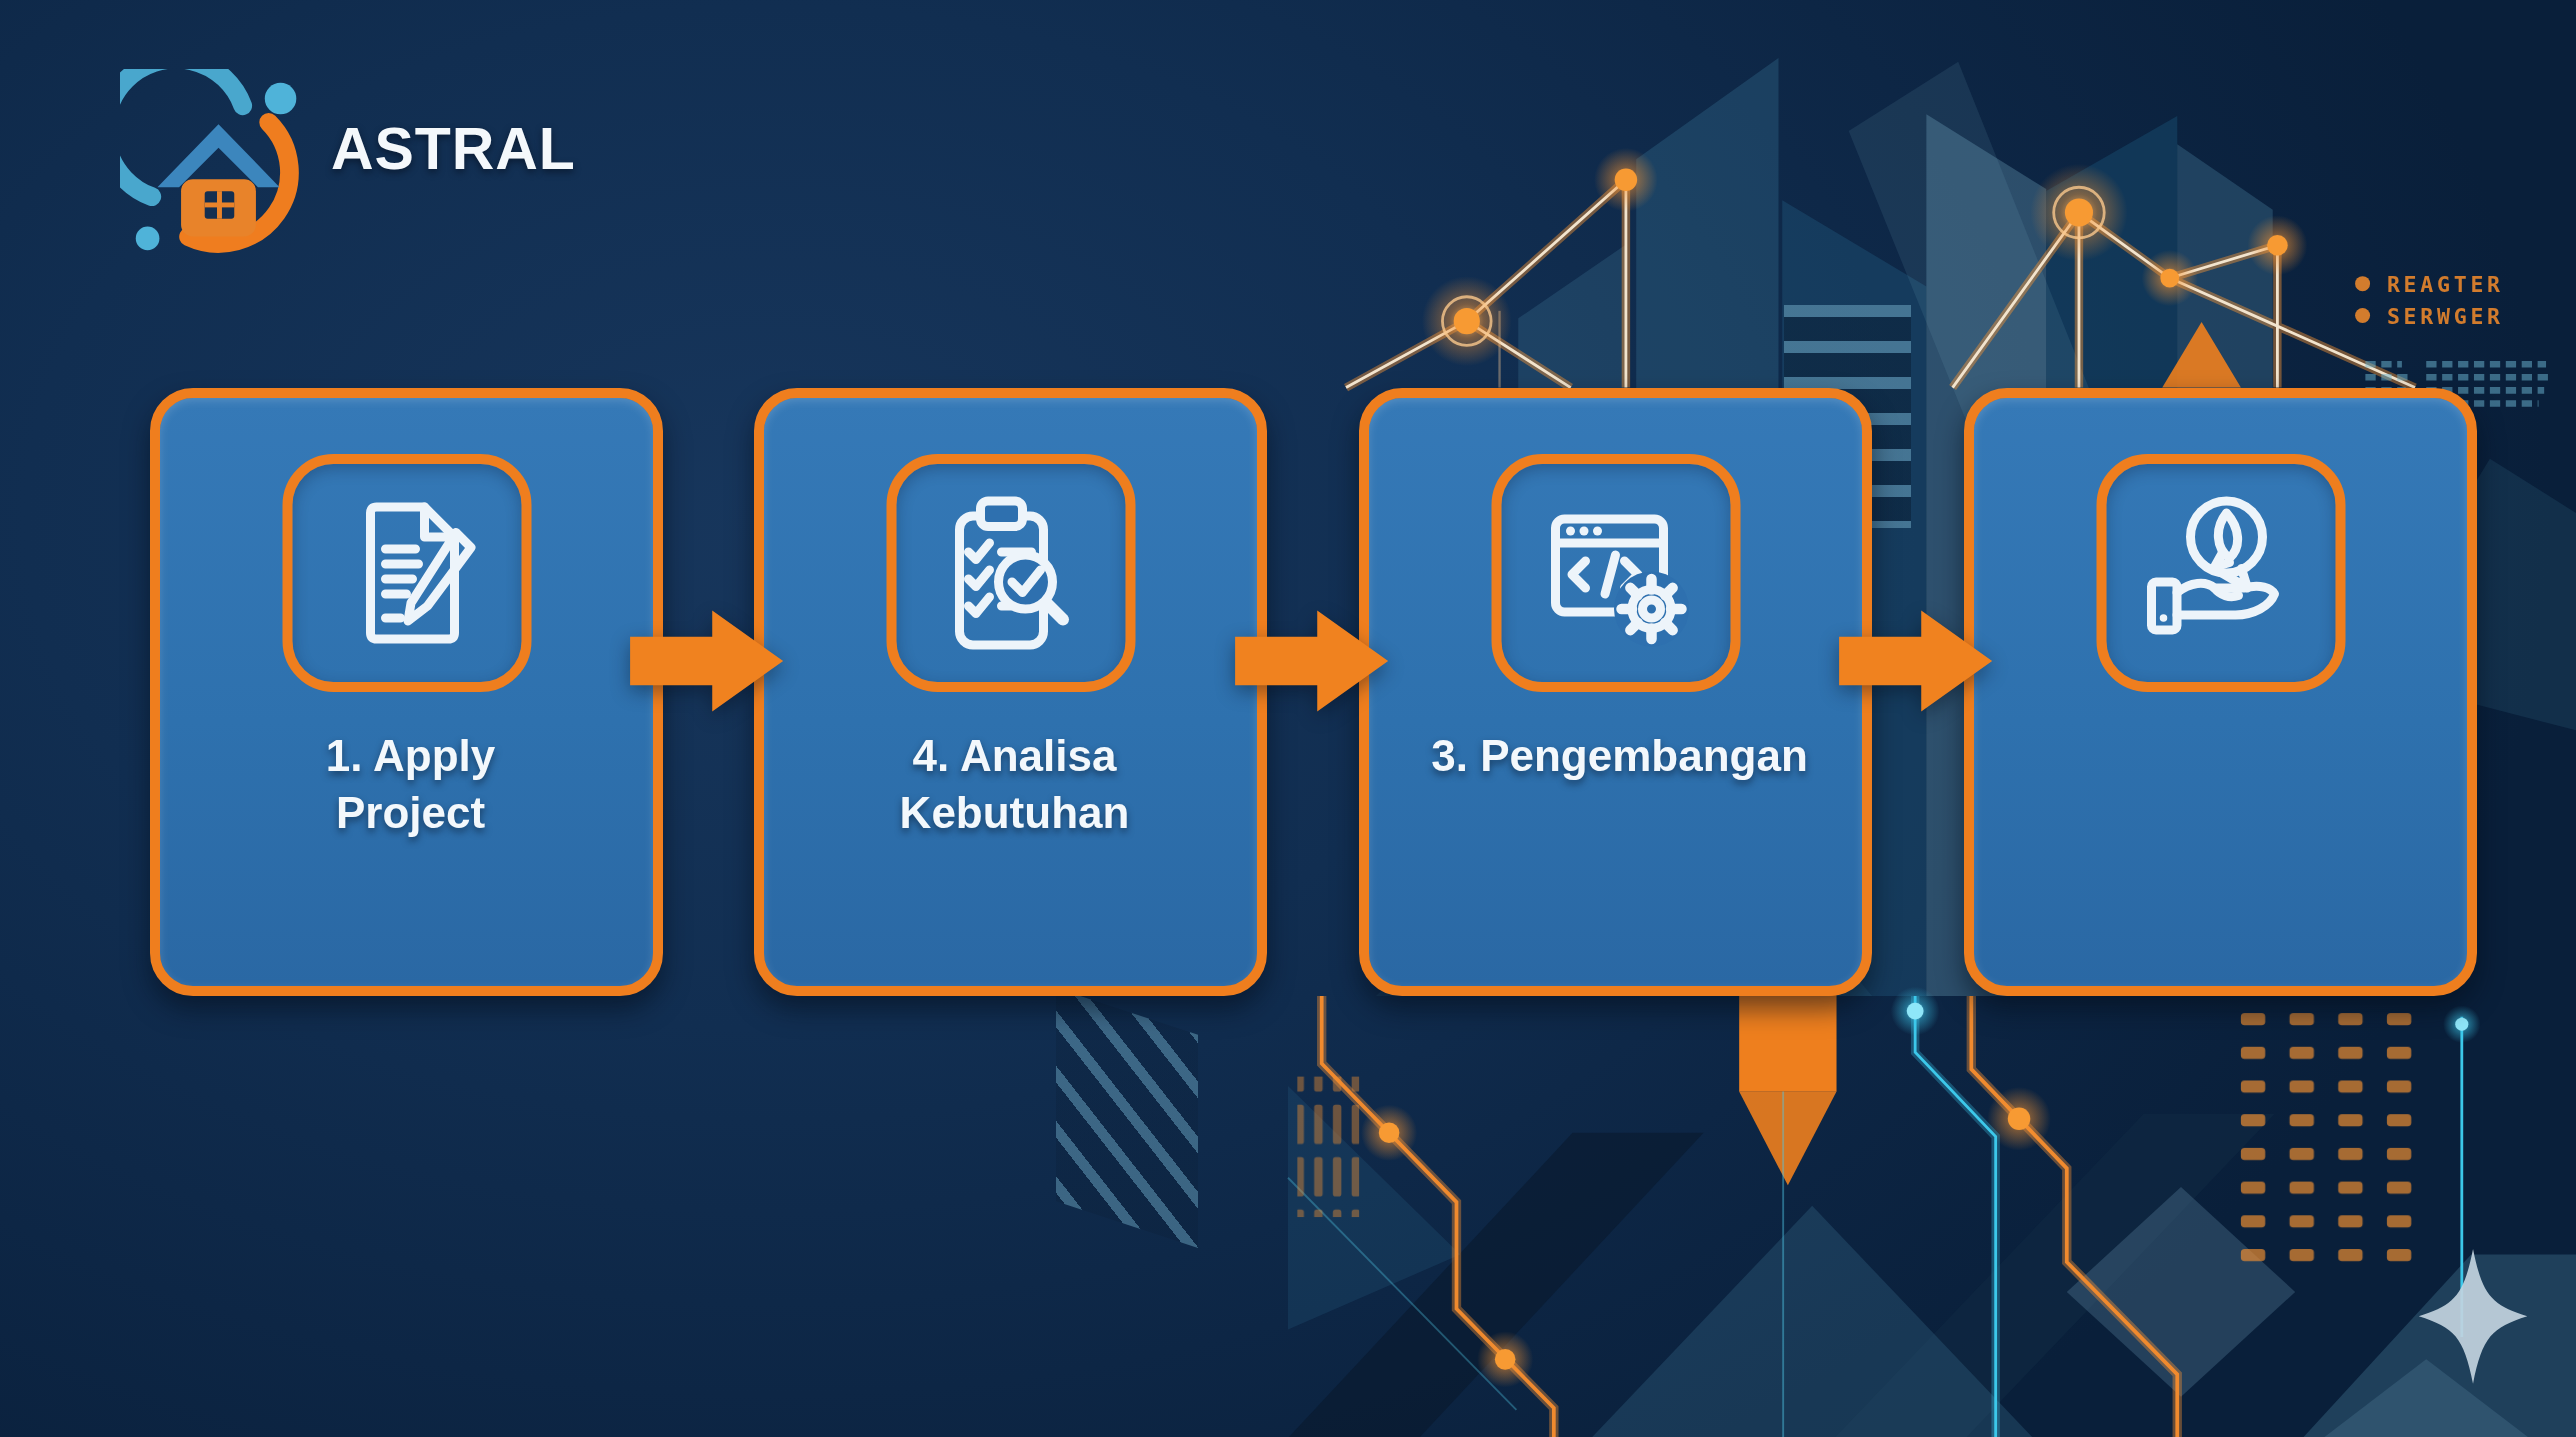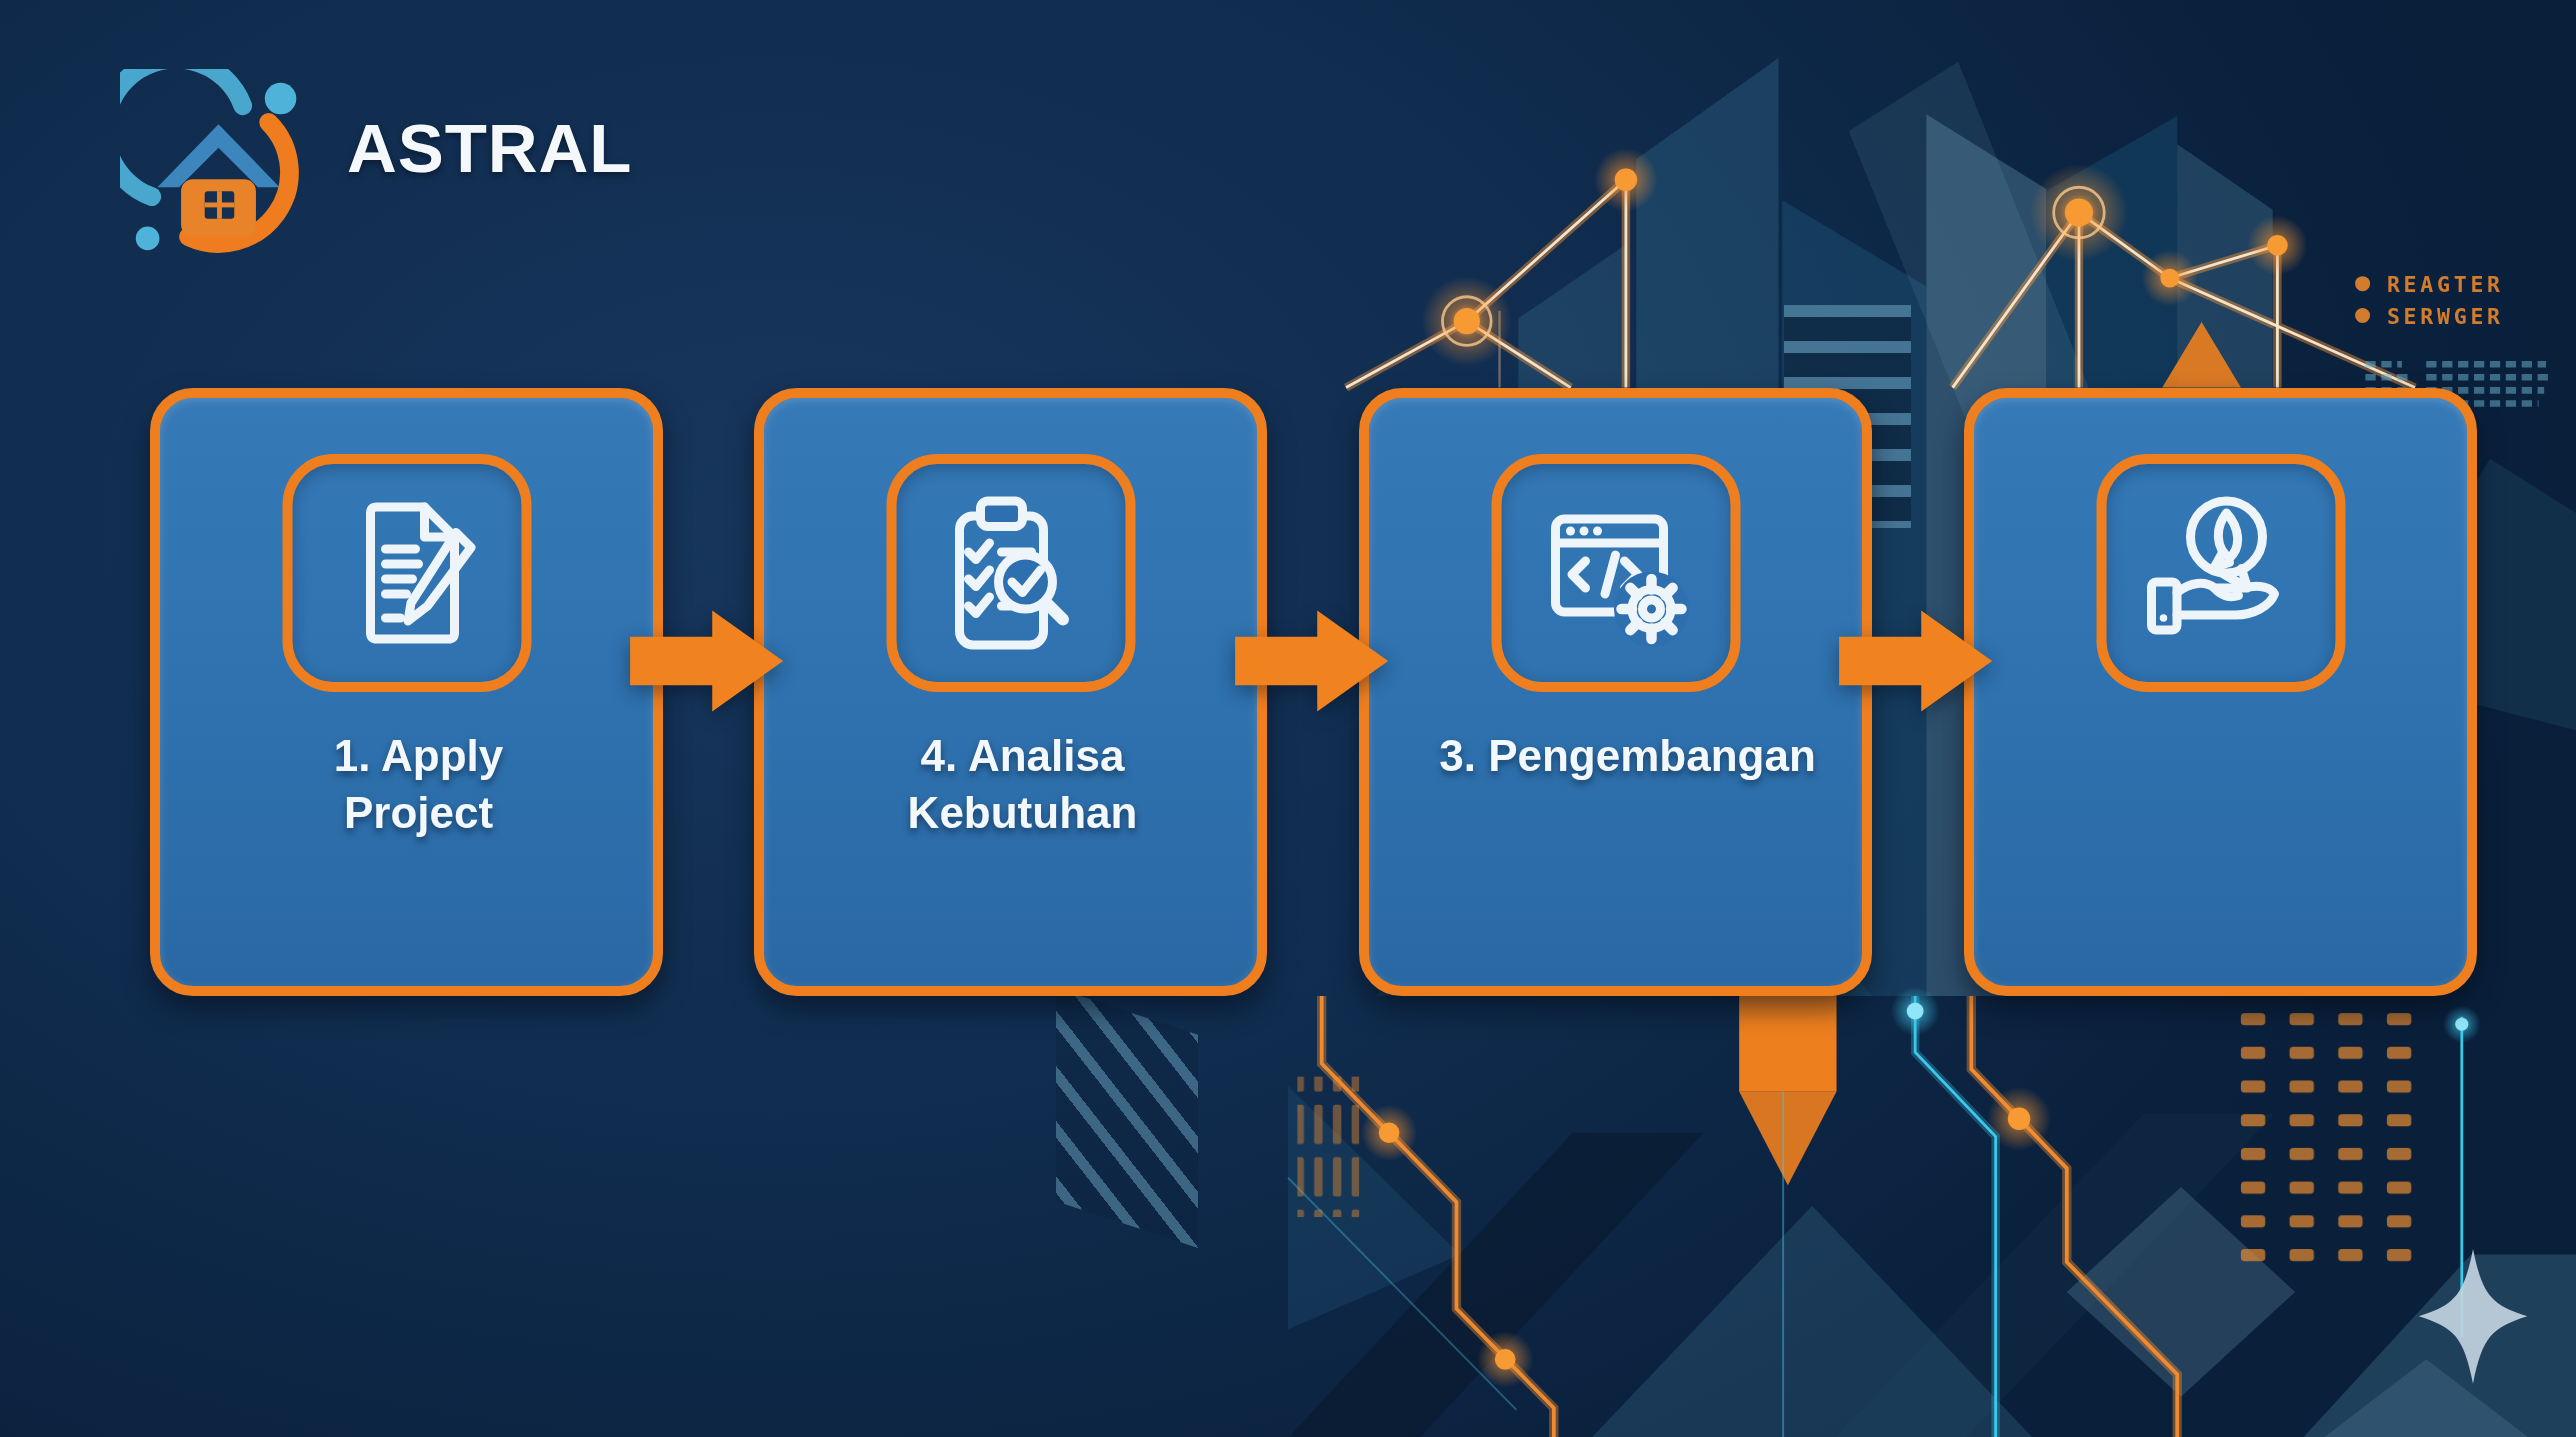--- a/index.html
+++ b/index.html
@@ -5,40 +5,40 @@
   html,body{margin:0;padding:0;background:#081c36;}
   .canvas{
     position:relative;width:2576px;height:1438px;overflow:hidden;
     background:radial-gradient(1778px 1217px at 30% 36%, #17365c 0%, #112e51 42%, #0d2645 72%, #091f3a 100%);
     font-family:"Liberation Sans", sans-serif;
   }
   .bg{position:absolute;inset:0;width:2576px;height:1438px;display:block;}
   
   .logo{position:absolute;left:120px;top:69px;display:flex;align-items:flex-start;}
   .logo-mark{width:197px;height:197px;display:block;}
-  .logo-text{margin-left:30px;margin-top:49px;color:#f4f8fb;font-weight:bold;
-    font-size:69px;line-height:62px;letter-spacing:0.9px;
+  .logo-text{margin-left:14px;margin-top:49px;color:#f4f8fb;font-weight:bold;
+    font-size:59px;line-height:62px;letter-spacing:0.9px;
     text-shadow:0 2.8px 7.5px rgba(5,14,28,.6);}
   
   .card{
     position:absolute;top:388px;width:513px;height:608px;box-sizing:border-box;
     background:linear-gradient(180deg,#3579b7 0%,#2e71ae 55%,#2a68a4 100%);
     border:10.3px solid #ef7e1e;border-radius:43px;
     box-shadow:0 13px 26px rgba(3,12,26,.55), inset 0 2.8px 9.4px rgba(255,255,255,.16);
   }
   .iconbox{
     position:absolute;top:56px;left:50%;transform:translateX(-50%);
     width:249px;height:238px;box-sizing:border-box;
     border:10.3px solid #ef7e1e;border-radius:51px;
     box-shadow:inset 0 4.7px 15px rgba(9,28,52,.30);
   }
   .iconbox svg{position:absolute;inset:0;margin:auto;width:180px;height:180px;}
   .step-icon{stroke:#edf4fa;stroke-width:6;fill:none;stroke-linecap:round;stroke-linejoin:round;}
   .card-title{
-    position:absolute;top:329px;left:12px;width:100%;text-align:center;
+    position:absolute;top:329px;left:4px;width:100%;text-align:center;
     color:#f3f8fc;font-weight:bold;font-size:44px;line-height:57px;white-space:nowrap;
     text-shadow:0 3.7px 7.5px rgba(6,18,36,.5);
   }
   
   .arrow{position:absolute;top:605px;width:157px;height:112px;z-index:5;
     filter:drop-shadow(0 6.6px 9.4px rgba(2,10,22,.4));}
   
   .stripes-h{
     position:absolute;left:1784px;top:305px;width:127px;height:223px;opacity:.8;
     background:repeating-linear-gradient(180deg, rgba(130,190,216,.55) 0 12px, rgba(7,24,44,.55) 12px 36px);

